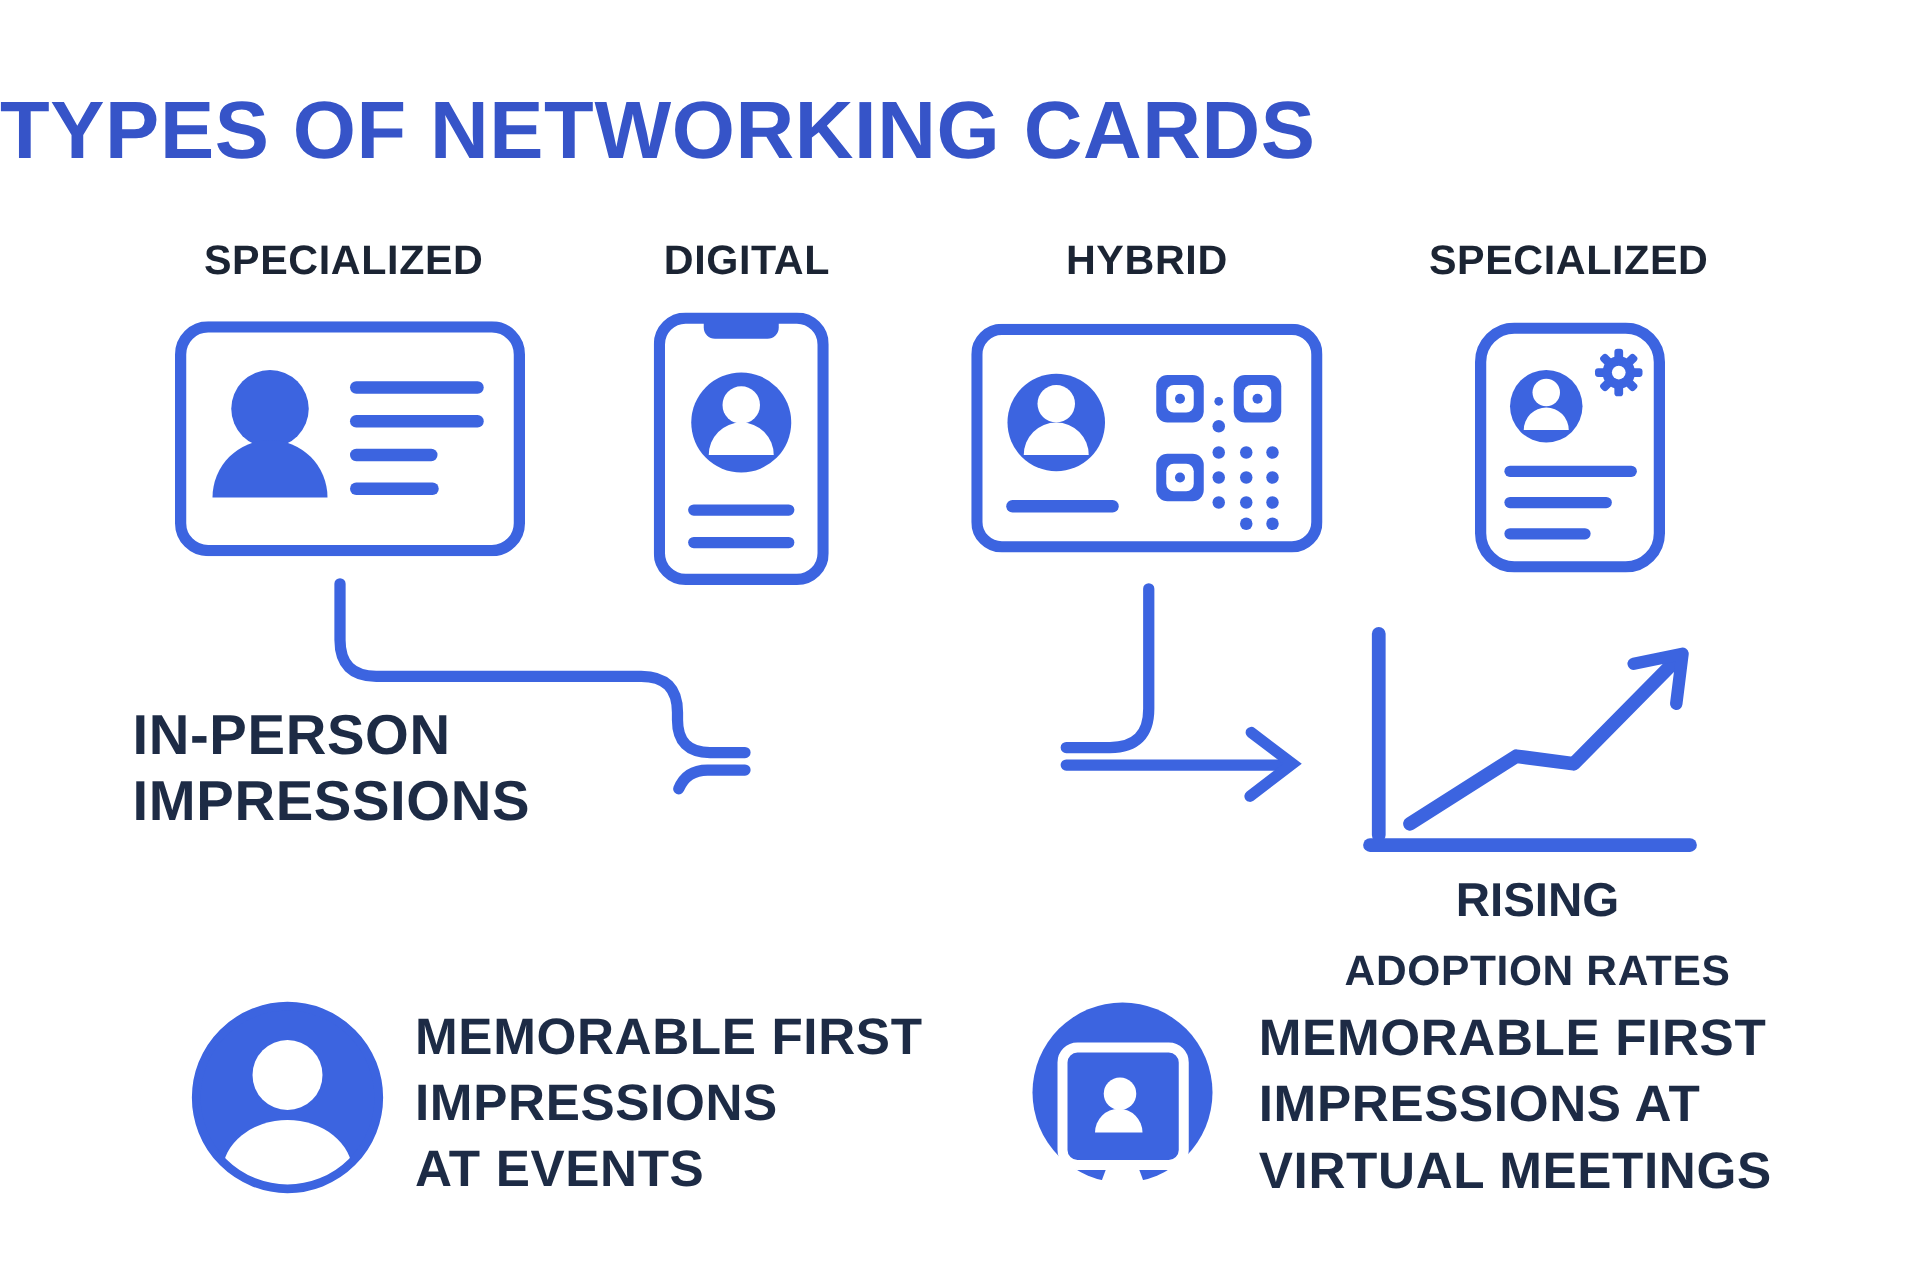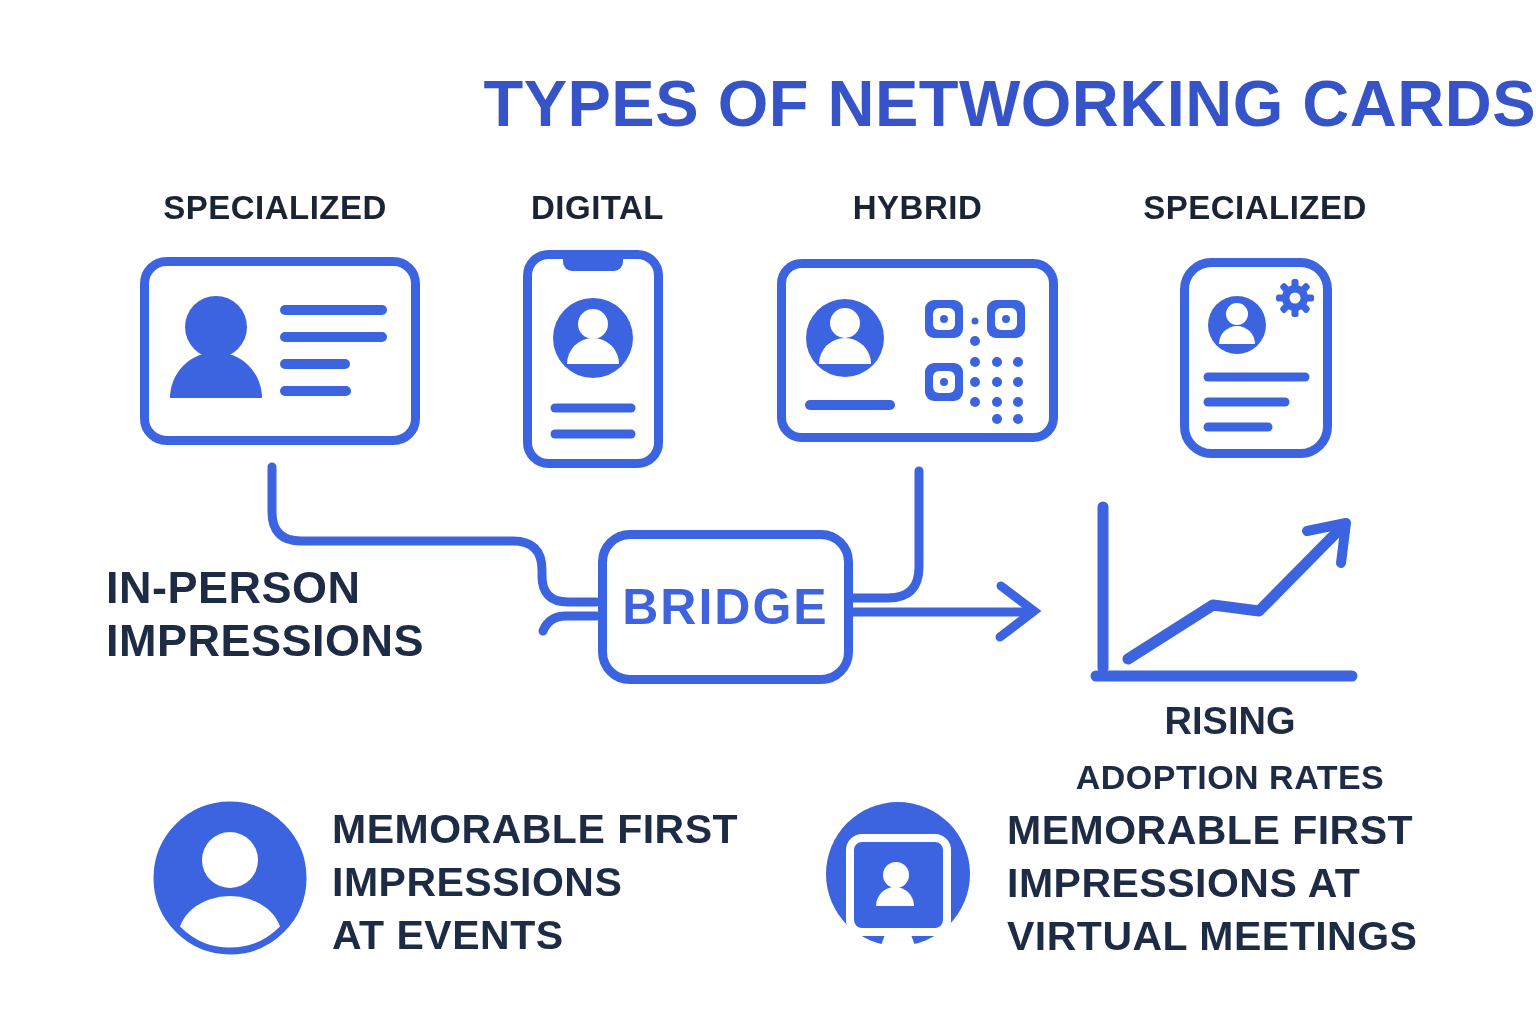--- a/index.html
+++ b/index.html
@@ -3,21 +3,21 @@
 <meta charset="utf-8">
 <style>
   html,body { margin:0; padding:0; background:#ffffff; }
   .canvas {
     position:relative; width:1536px; height:1024px; background:#fff;
     overflow:hidden; font-family:"Liberation Sans", sans-serif;
     --title-blue:#3654c8; --primary-blue:#3c64e0; --bridge-blue:#3f63dc;
     --dark-navy:#1d2b45; --label-dark:#1b2433; --white:#ffffff;
   }
   .title {
-    position:absolute; left:0; top:66px; width:100%; text-align:right;
+    position:absolute; left:0; top:66px; width:100%; text-align:left;
     font-size:65px; font-weight:700; color:var(--title-blue); letter-spacing:0.5px;
   }
   .cat-label {
     position:absolute; top:189px; text-align:center; font-size:33px;
     font-weight:700; color:var(--label-dark); letter-spacing:0.5px;
   }
   .cat-label.t { left:115px; width:320px; }
   .cat-label.d { left:480px; width:235px; }
   .cat-label.h { left:800px; width:235px; }
   .cat-label.s { left:1105px; width:300px; }
@@ -152,23 +152,20 @@
     <path class="ln" stroke-width="9" d="M853,612 L1026,612"></path>
     <path class="ln" stroke-width="9" d="M1001,586 L1034,611 L1000,637"></path>
     <g>
       <path class="ln" stroke-width="11" d="M1103,507 L1103,668"></path>
       <path class="ln" stroke-width="11" d="M1096,676 L1352,676"></path>
       <path class="ln" stroke-width="11" stroke-linejoin="round" d="M1128,659 L1213,605 L1259,611 L1339,530"></path>
       <path class="ln" stroke-width="10" stroke-linejoin="round" d="M1307,531 L1346,523 L1341,563"></path>
     </g>
   </svg>
 
-  <div class="bridge">
-    <span class="bridge-label">BRIDGE</span>
-  </div>
 
   <div class="in-person">
     <div>IN-PERSON</div>
     <div>IMPRESSIONS</div>
   </div>
 
   <div class="rising-title">RISING</div>
   <div class="rising-sub">ADOPTION RATES</div>
 
   <svg class="icon-abs" style="left:150px; top:798px;" width="160" height="160" viewBox="0 0 160 160">

